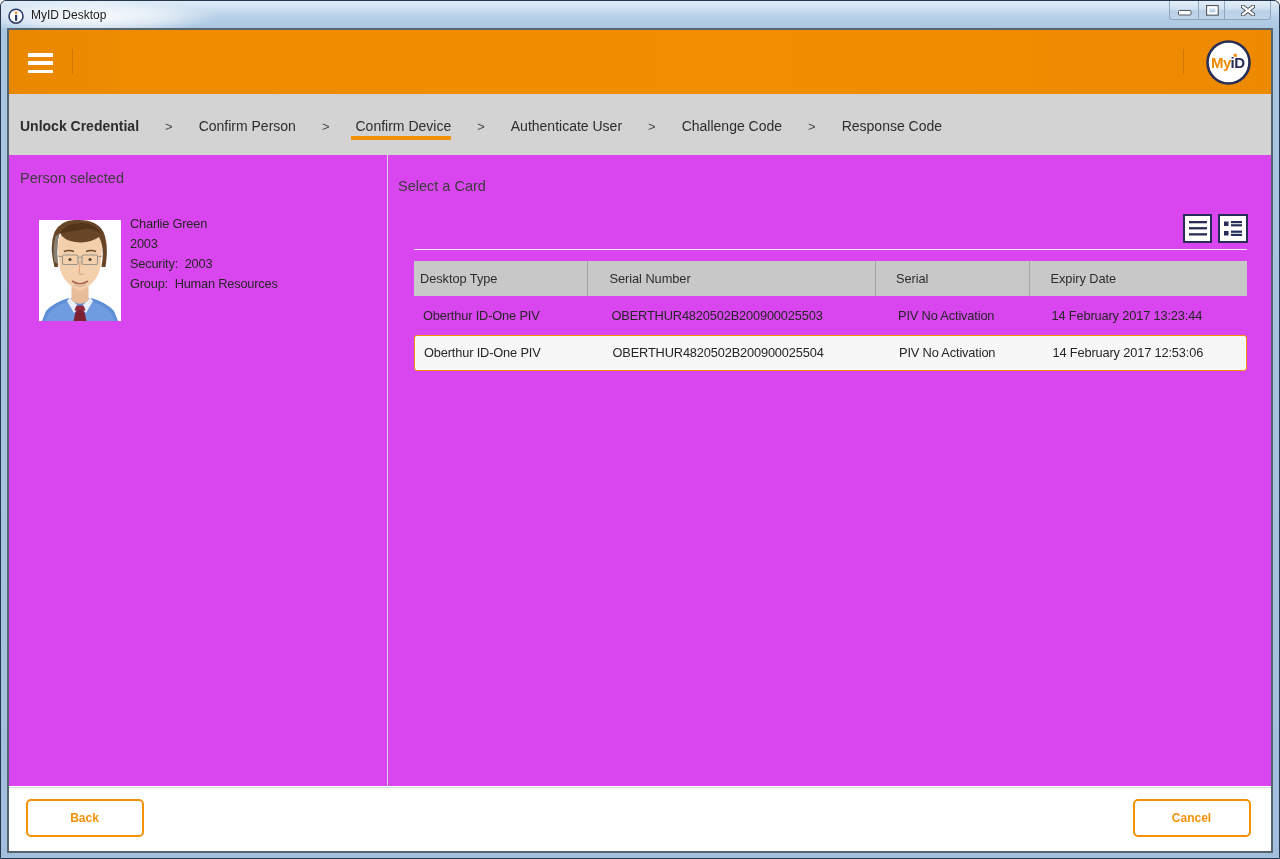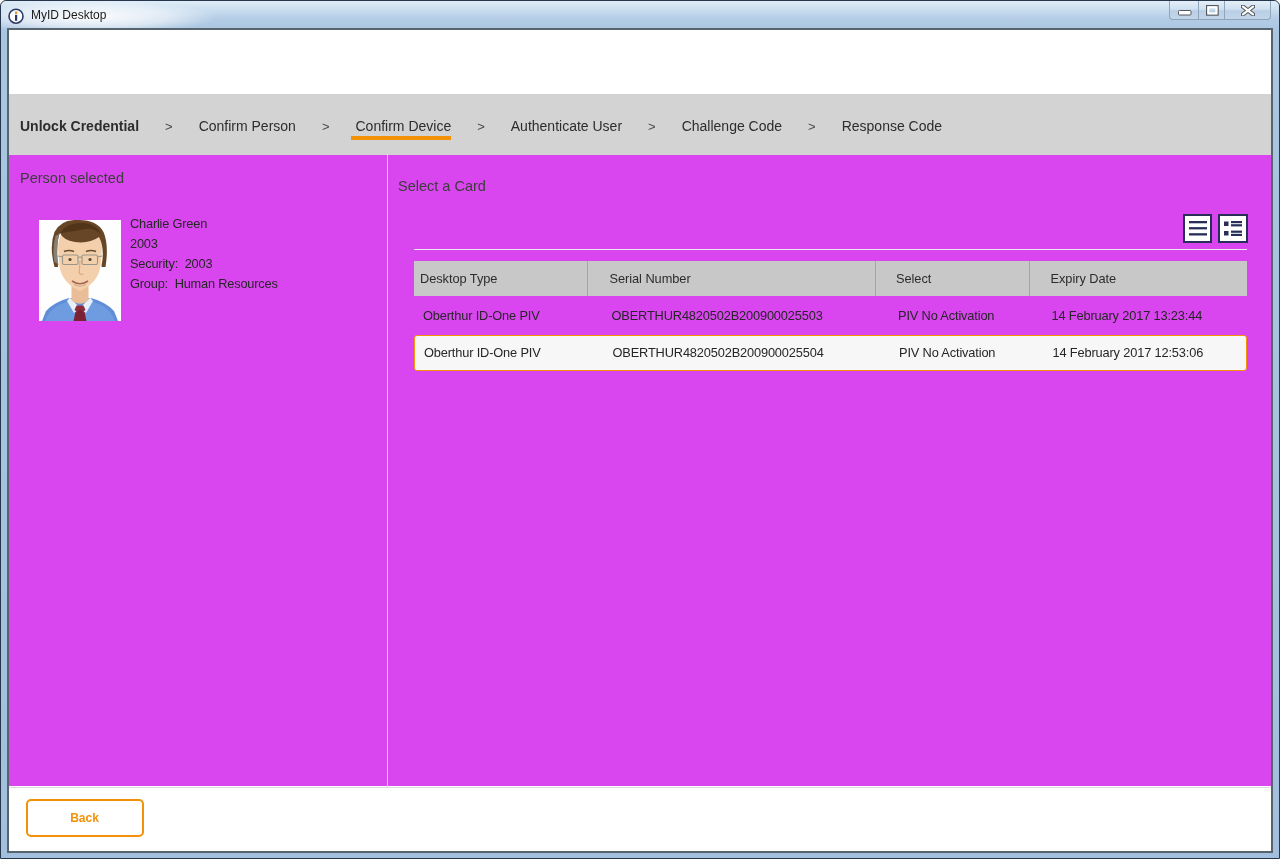--- a/index.html
+++ b/index.html
@@ -106,20 +106,36 @@
     </div>
     <div class="wbtn close">
       <svg class="abs" style="left:16px;top:4px" width="14" height="11" viewBox="0 0 14 11">
         <path d="M1.6 1.4 L12.4 9.6 M12.4 1.4 L1.6 9.6" stroke="#55585c" stroke-width="4.2" stroke-linecap="round"></path>
         <path d="M1.9 1.7 L12.1 9.3 M12.1 1.7 L1.9 9.3" stroke="#fff" stroke-width="2.2" stroke-linecap="round"></path>
       </svg>
     </div>
   </div>
 
   <div id="client">
+    <div id="orange">
+      <div id="burger">
+          <div></div>
+          <div></div>
+          <div></div>
+        </div>
+      <div class="osep" style="left:63px"></div>
+      <div class="osep" style="left:1174px"></div>
+      <svg class="abs" style="left:1197px;top:10px" width="45" height="45" viewBox="0 0 45 45">
+        <circle cx="22.5" cy="22.5" r="21" fill="#fff" stroke="#272e57" stroke-width="2.6"></circle>
+        <text x="5" y="28" font-family="Liberation Sans" font-size="15" font-weight="bold" letter-spacing="-0.4">
+          <tspan fill="#f08a00">My</tspan><tspan fill="#272e57" dx="-0.5">iD</tspan>
+        </text>
+        <rect x="27.7" y="13.8" width="3" height="3" fill="#f08a00"></rect>
+      </svg>
+    </div>
 
     <div id="crumbbar">
       <div id="crumbs">
         <span style="font-weight:bold">Unlock Credential</span>
           <span class="sep">&gt;</span>
         <span>Confirm Person</span>
           <span class="sep">&gt;</span>
         <span class="cur">Confirm Device</span>
           <span class="sep">&gt;</span>
         <span>Authenticate User</span>
@@ -192,21 +208,21 @@
           <rect x="0" y="10" width="4.5" height="4.5" fill="#272e57"></rect>
           <rect x="7" y="9.6" width="11" height="2.2" fill="#272e57"></rect>
           <rect x="7" y="12.8" width="11" height="2.2" fill="#272e57"></rect>
         </svg>
       </div>
       <div id="hr1"></div>
       <div id="tbl">
         <div id="thead">
           <div class="c1">Desktop Type</div>
             <div class="c2">Serial Number</div>
-          <div class="c3">Select</div>
+          <div class="c3">Serial</div>
             <div class="c4">Expiry Date</div>
           <div class="hsep" style="left:173px"></div>
           <div class="hsep" style="left:461px"></div>
           <div class="hsep" style="left:614.5px"></div>
         </div>
         <div class="row">
           <div class="c1">Oberthur ID-One PIV</div>
             <div class="c2">OBERTHUR4820502B200900025503</div>
           <div class="c3">PIV No Activation</div>
             <div class="c4">14 February 2017 13:23:44</div>
@@ -217,15 +233,16 @@
           <div class="c3">PIV No Activation</div>
             <div class="c4">14 February 2017 12:53:06</div>
         </div>
       </div>
     </div>
 
     <div id="vdivider"></div>
     <div id="footline"></div>
     <div id="footer">
       <div class="obtn" style="left:16.5px">Back</div>
+      <div class="obtn" style="right:20.5px">Cancel</div>
     </div>
   </div>
 </div>
 
 </body></html>

